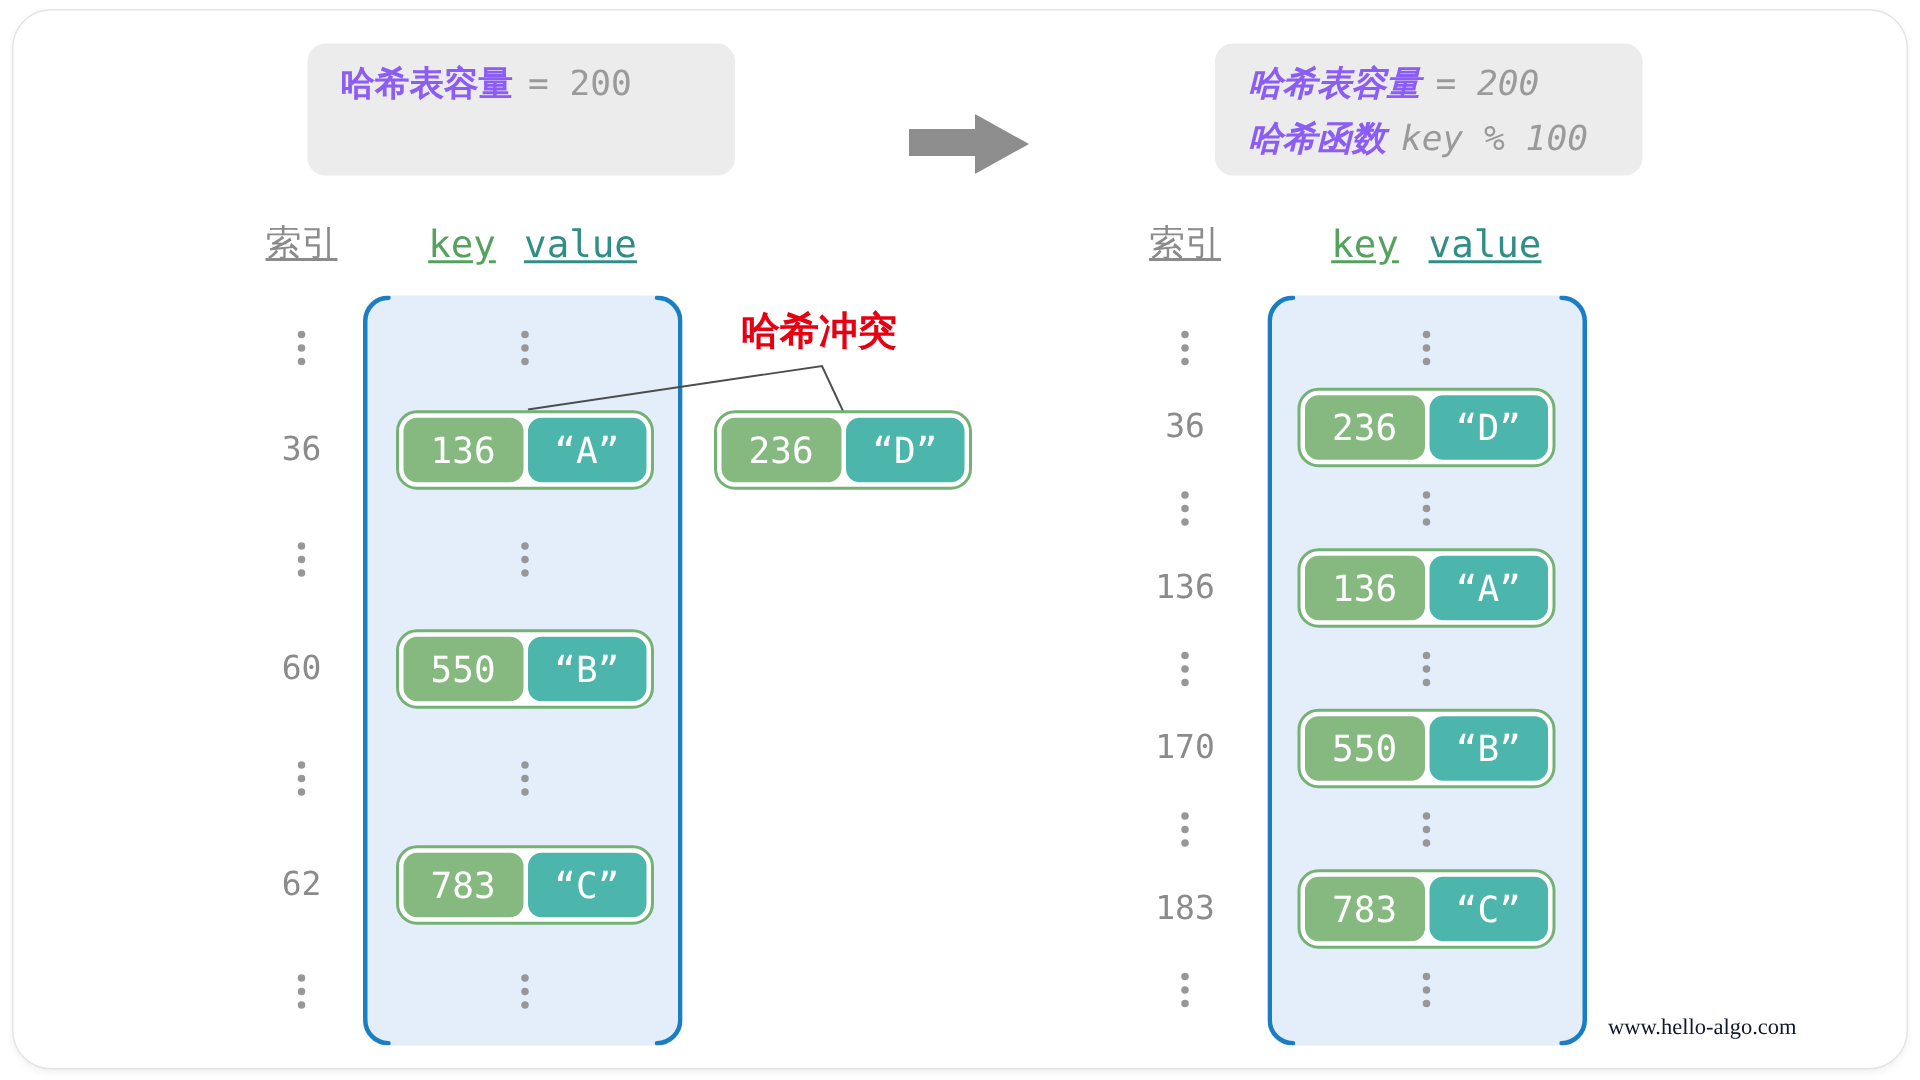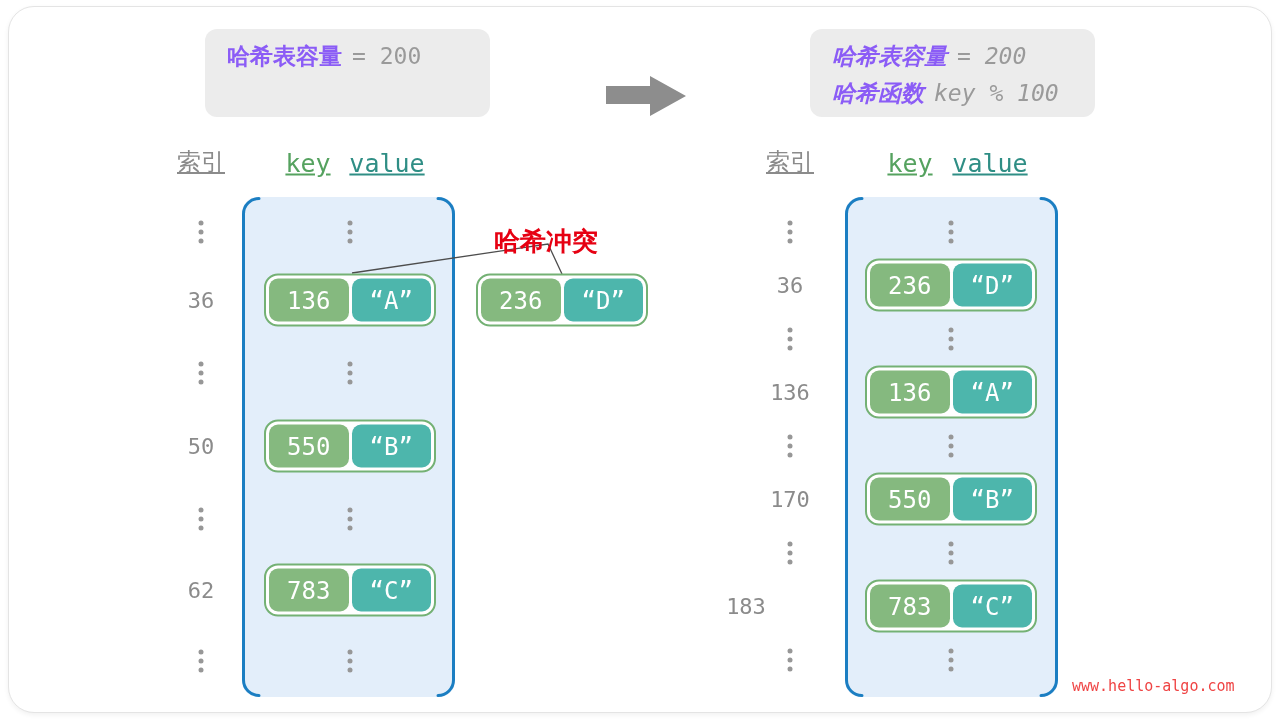--- a/index.html
+++ b/index.html
@@ -35,22 +35,22 @@
   .idx{font-size:22px;color:#8b8b8b;white-space:nowrap;}
   .dots{display:flex;flex-direction:column;align-items:center;gap:4px;}
   .dots i{width:5px;height:5px;border-radius:50%;background:#979797;display:block;}
   .pair{width:172px;height:53px;box-sizing:border-box;border:2px solid #74b174;border-radius:14px;
         background:#ffffff;padding:3px;display:flex;gap:3px;}
   .kbox,.vbox{flex:1;border-radius:9px;display:flex;align-items:center;justify-content:center;
         color:#ffffff;font-size:24px;font-family:"DejaVu Sans Mono","Liberation Mono",monospace;}
   .kbox{background:#85b97f;}
   .vbox{background:#4db6ac;}
 
-  .collision-label{left:494px;top:203px;font-size:26px;font-weight:bold;color:#e60012;white-space:nowrap;margin-top:21px;}
-  .watermark{left:1072px;top:677px;font-size:15px;color:#ef4444;white-space:nowrap;}
+  .collision-label{left:494px;top:203px;font-size:26px;font-weight:bold;color:#e60012;white-space:nowrap;}
+  .watermark{left:1072px;top:677px;font-size:15px;color:#0f172a;white-space:nowrap;font-family:Liberation Serif, serif;}
   svg{display:block;}
 </style>
 </head>
 <body>
 
 <div id="stage">
 
   <div class="abs card"></div>
 
   <div class="abs info-box" style="left:205px;top:29px;">
@@ -110,21 +110,21 @@
       <i></i>
       <i></i>
       <i></i>
     </div>
   <div class="row-item dots" style="left:350px;top:373px;">
       <i></i>
       <i></i>
       <i></i>
     </div>
 
-  <div class="row-item idx mono" style="left:201px;top:446px;">50</div>
+  <div class="row-item idx mono" style="left:201px;top:446px;">60</div>
   <div class="row-item pair" style="left:350px;top:446px;">
     <div class="kbox">550</div>
     <div class="vbox">“B”</div>
   </div>
 
   <div class="row-item dots" style="left:201px;top:519px;">
       <i></i>
       <i></i>
       <i></i>
     </div>
@@ -212,21 +212,21 @@
       <i></i>
       <i></i>
       <i></i>
     </div>
   <div class="row-item dots" style="left:951px;top:553px;">
       <i></i>
       <i></i>
       <i></i>
     </div>
 
-  <div class="row-item idx mono" style="left:746px;top:606px;text-align:center;">183</div>
+  <div class="row-item idx mono" style="left:790px;top:606px;text-align:center;">183</div>
   <div class="row-item pair" style="left:951px;top:606px;">
     <div class="kbox">783</div>
     <div class="vbox">“C”</div>
   </div>
 
   <div class="row-item dots" style="left:790px;top:660px;">
       <i></i>
       <i></i>
       <i></i>
     </div>

